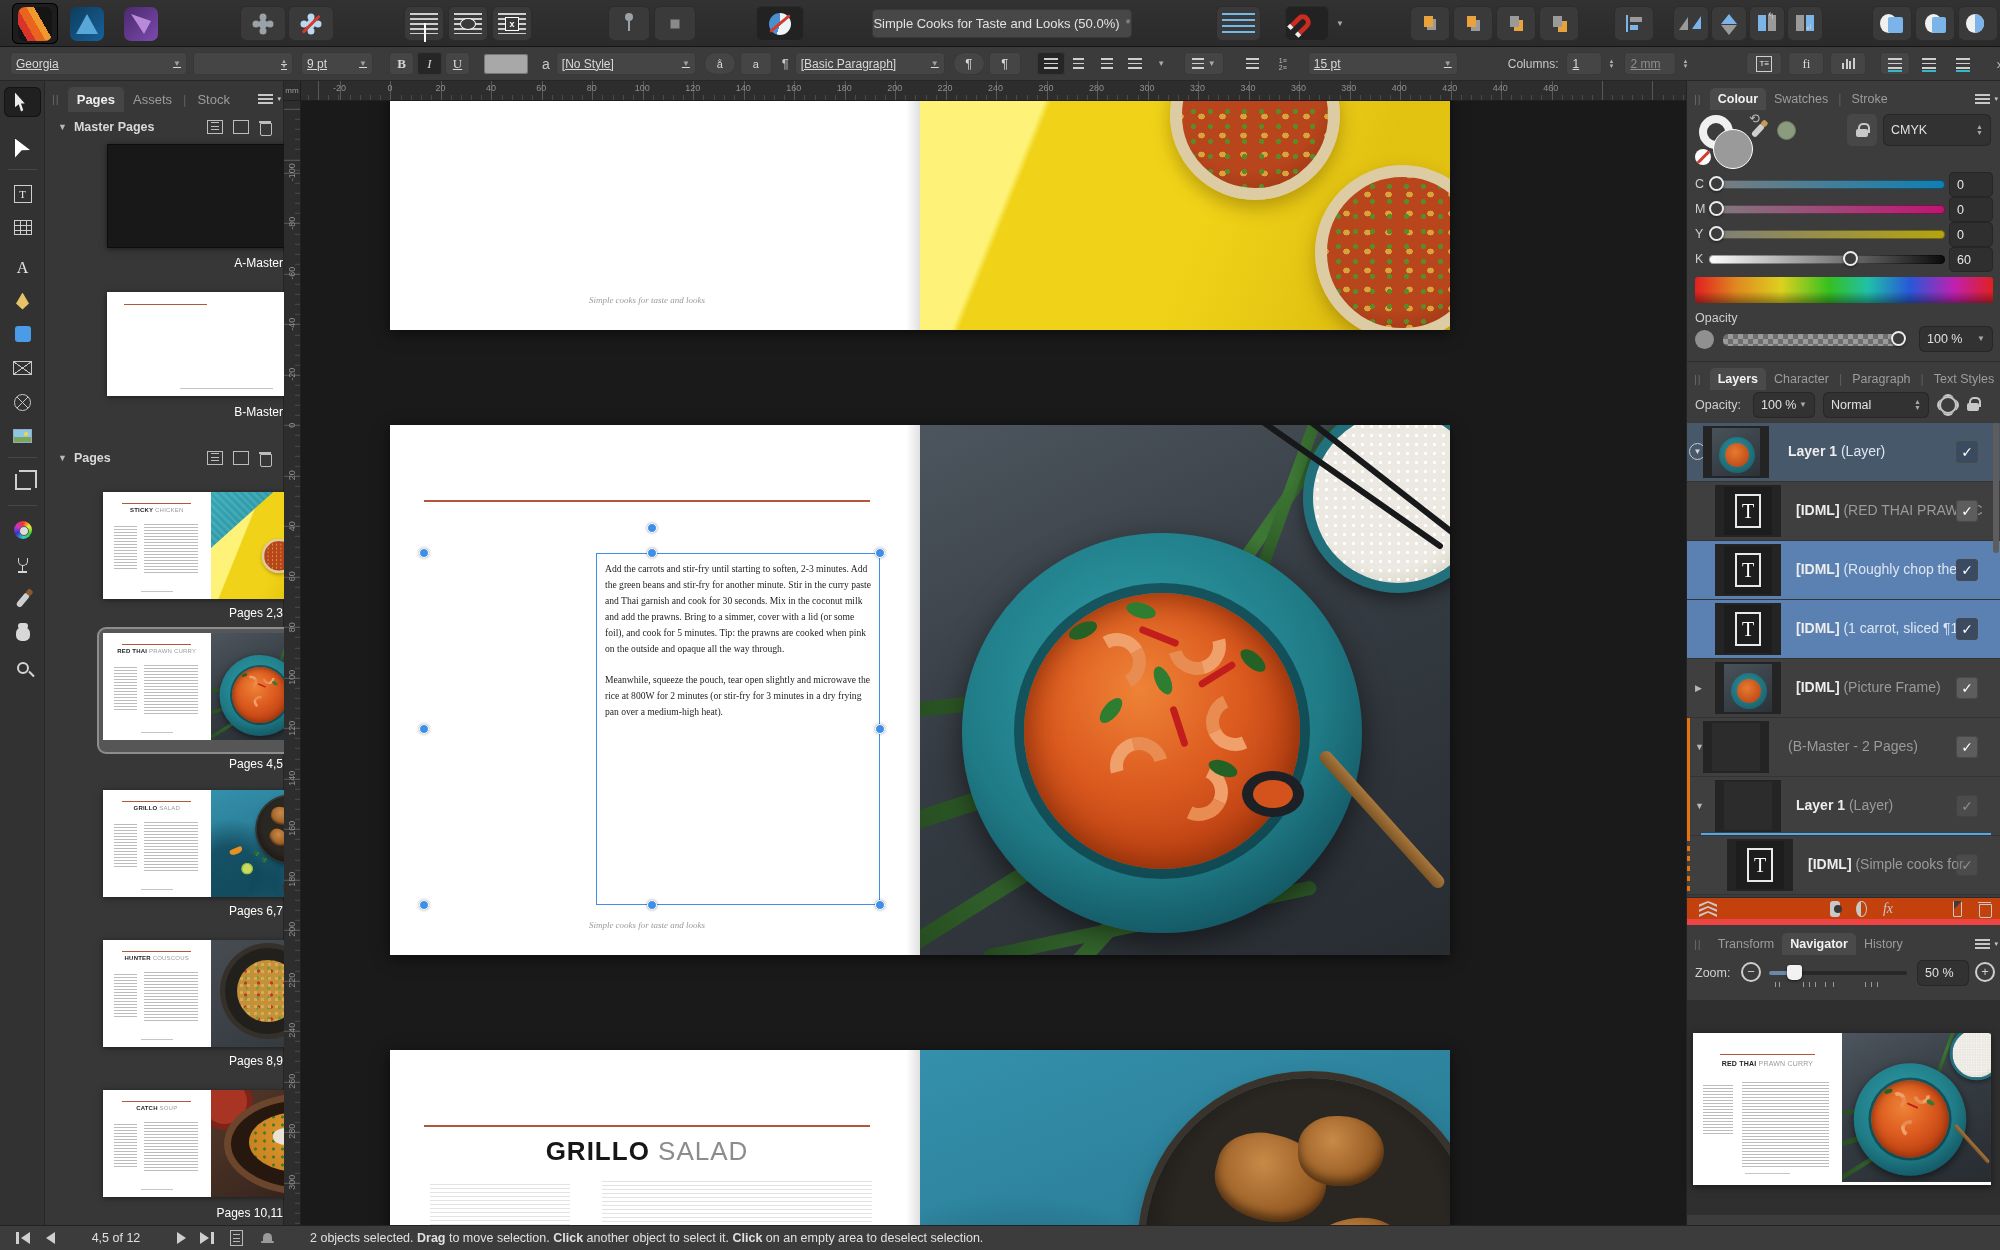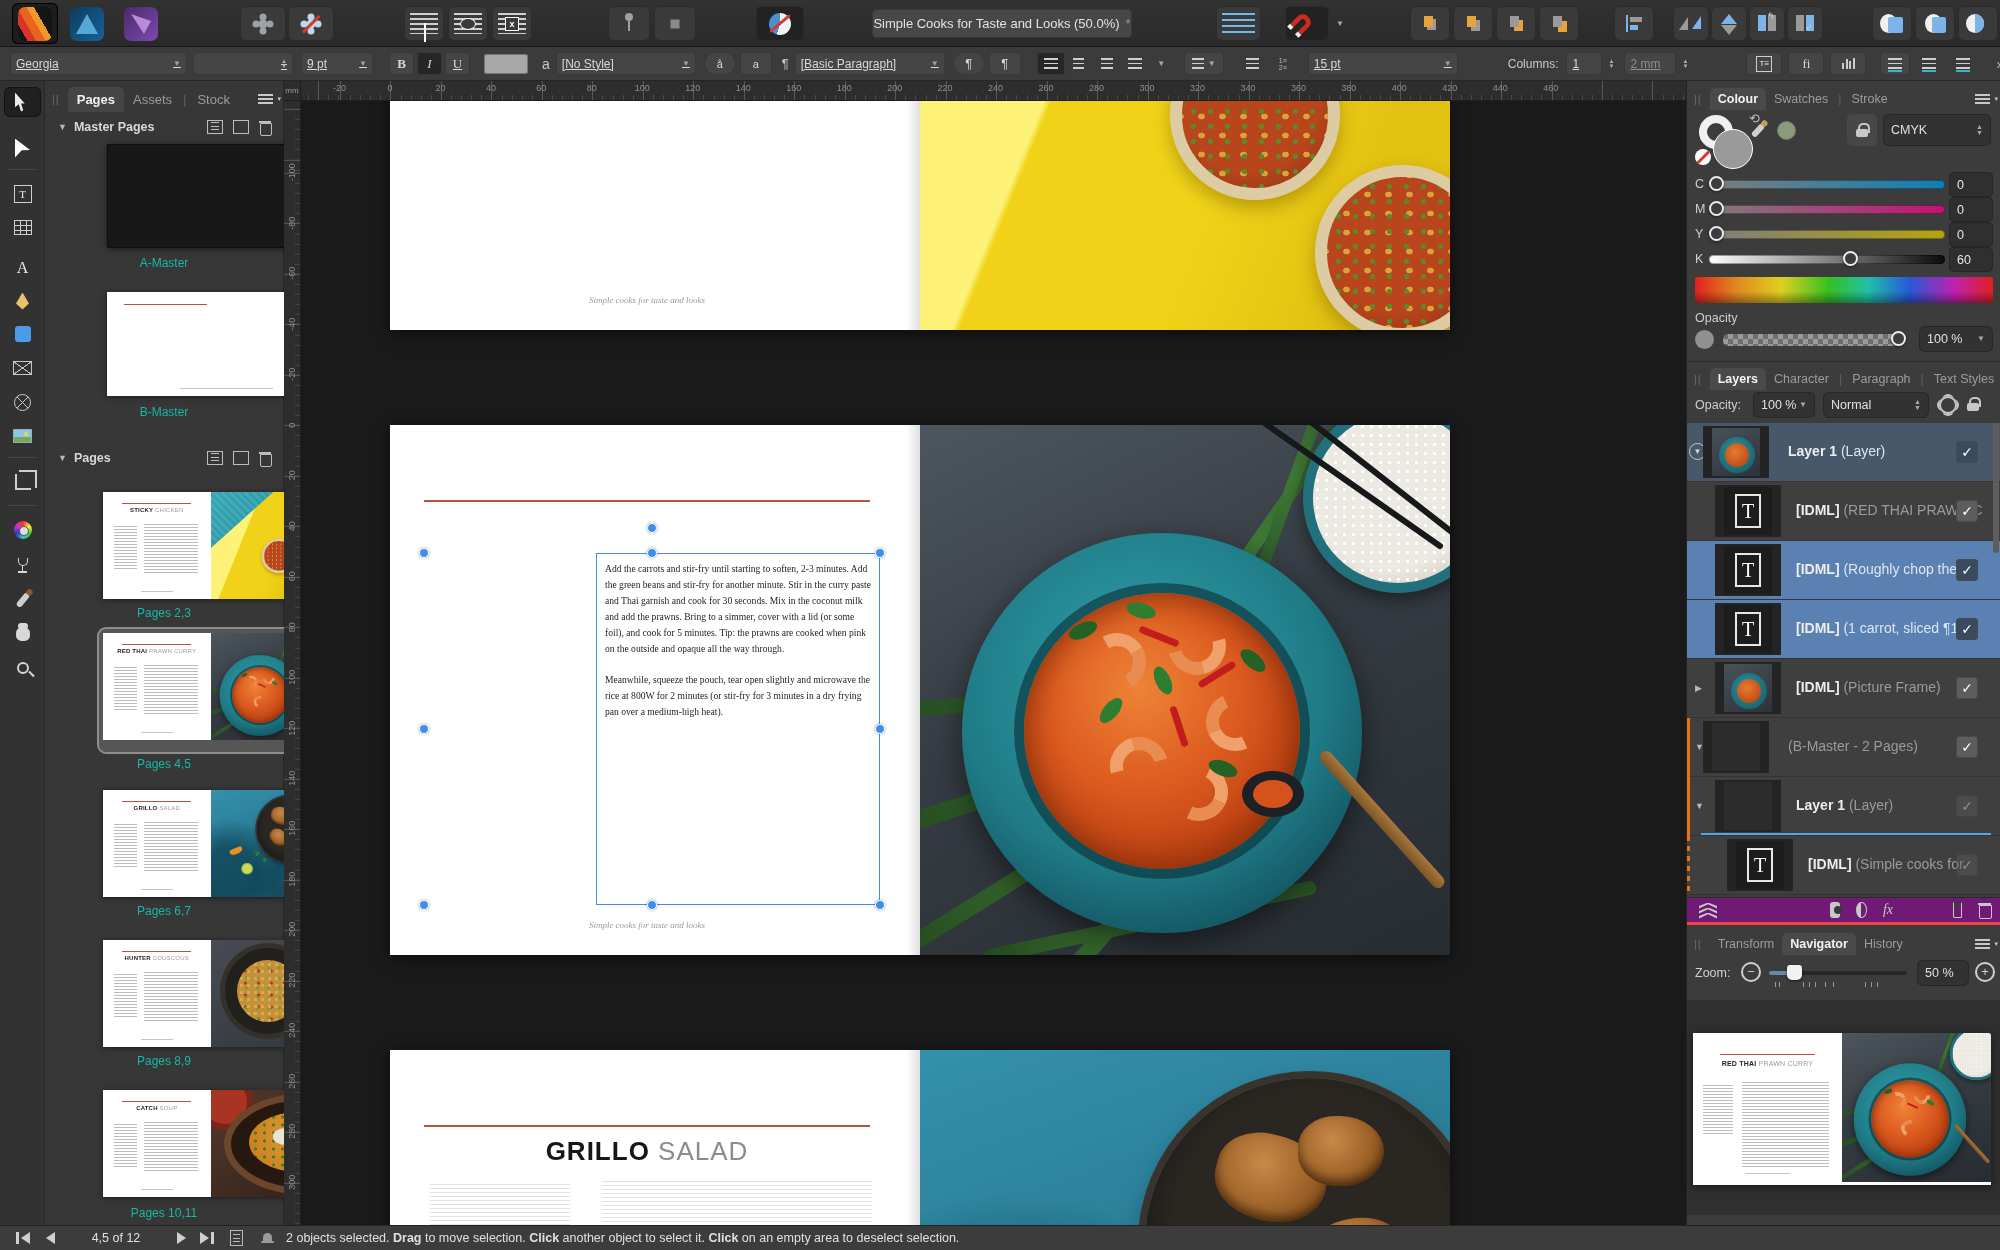--- a/index.html
+++ b/index.html
@@ -93,21 +93,21 @@
   .ptab.active{background:#454545;color:#f0f0f0;font-weight:bold;}
   .tabsep{color:#5e5e5e;margin:0 2px;}
   .shdr{position:absolute;left:0;width:100%;height:20px;display:flex;align-items:center;font-size:12.5px;font-weight:bold;color:#d8d8d8;}
   .shdr .tri{color:#b8b8b8;font-size:9px;margin:0 7px 0 13px;}
   .hic{width:16px;height:14px;border:1px solid #bdbdbd;margin-left:10px;flex:none;}
   .hic.lines{background:repeating-linear-gradient(#bdbdbd 0 1.2px,transparent 1.2px 3.6px) 55% 50%/8px 10px no-repeat;}
   .hic.trash{border:none;position:relative;width:12px;}
   .hic.trash::before{content:"";position:absolute;left:1px;top:3px;width:10px;height:11px;border:1px solid #bdbdbd;border-radius:0 0 2px 2px;}
   .hic.trash::after{content:"";position:absolute;left:0;top:1px;width:12px;height:1.5px;background:#bdbdbd;}
   .mthumb{position:absolute;left:62px;width:208px;height:104px;box-shadow:0 1px 6px rgba(0,0,0,.5);}
-  .mlabel,.plabel{position:absolute;left:0;width:100%;text-align:center;font-size:12px;color:#14b8a6;}
+  .mlabel,.plabel{position:absolute;left:0;width:100%;text-align:right;font-size:12px;color:#ffffff;}
   .pthumb{position:absolute;left:58px;width:215px;height:107px;display:flex;box-shadow:0 1px 6px rgba(0,0,0,.5);background:#fff;}
   .pthumb .half{width:107.5px;height:107px;position:relative;overflow:hidden;flex:none;}
   .selwrap{position:absolute;left:52px;width:227px;height:127px;border:2px solid #8d8d8d;border-radius:9px;background:#565656;}
   .selwrap .pthumb{left:4px;top:4px;}
   
   .mini-page{background:#fff;position:relative;}
   .mini-rule{position:absolute;left:18%;top:10%;width:64%;height:1px;background:#b2573e;}
   .mini-head{position:absolute;left:0;top:14%;width:100%;text-align:center;font-size:6px;letter-spacing:.2px;color:#222;white-space:nowrap;}
   .mini-head .lt{color:#9a9a9a;font-weight:300;}
   .mini-col{position:absolute;background:repeating-linear-gradient(#b0b0b0 0 1px,transparent 1px 3px);opacity:.85;}
@@ -968,21 +968,21 @@
       <div class="lthumb" style="left:49px">
           <span class="idml-ic">T</span>
         </div>
       <div class="lname" style="left:121px"><b>[IDML]</b><span> (Simple cooks for </span></div>
       <div class="chk dim">✓</div>
     </div>
     <div class="abs" style="left:0;top:637px;width:3px;height:118px;background:#e8720c"></div>
     <div class="abs" style="left:0;top:755px;width:3px;height:59px;background:repeating-linear-gradient(180deg,#e8720c 0 5px,transparent 5px 10px)"></div>
     <div class="abs" style="left:306px;top:342px;width:6px;height:130px;background:#5d5d5d;border-radius:3px"></div>
 
-    <div class="abs" style="left:0;top:816px;width:100%;height:28px;background:#701a75;border-top:1px solid #2b2b2b;border-bottom:3px solid #ef4444;display:flex;align-items:center">
+    <div class="abs" style="left:0;top:816px;width:100%;height:28px;background:#c2410c;border-top:1px solid #2b2b2b;border-bottom:6px solid #ef4444;display:flex;align-items:center">
       <span class="chev3" style="margin-left:12px">
           <i style="top:0"></i>
           <i style="top:5px"></i>
           <i style="top:10px"></i>
         </span>
       <span style="margin-left:120px;width:16px;height:16px;background:#c8c8c8;border-radius:3px;position:relative">
           <i style="position:absolute;left:4px;top:4px;width:8px;height:8px;background:#383838;border-radius:50%"></i>
         </span>
       <span style="margin-left:16px;width:16px;height:16px;border-radius:50%;border:1.5px solid #c8c8c8;background:linear-gradient(90deg,#c8c8c8 50%,transparent 50%)"></span>
       <span class="fic" style="margin-left:16px;font-family:'Liberation Serif',serif;font-style:italic;font-size:14px">fx</span>
@@ -1061,18 +1061,18 @@
     <div style="margin-left:26px;width:70px;text-align:center">4,5 of 12</div>
     <div style="margin-left:26px">
         <span class="navarr right" style="display:block"></span>
       </div>
     <div style="display:flex;align-items:center;gap:2px;margin-left:14px">
         <span class="navarr right"></span>
         <span class="endbar"></span>
       </div>
     <div style="margin-left:16px;width:13px;height:16px;border:1.5px solid #b8b8b8;background:repeating-linear-gradient(#b8b8b8 0 1.2px,transparent 1.2px 3.6px) 50% 50%/7px 9px no-repeat"></div>
     <div class="bell" style="margin-left:18px"></div>
-    <div style="margin-left:12px">
+    <div style="margin-left:36px">
       <span>2 objects selected. </span><span class="st-b">Drag</span><span> to move selection. </span><span class="st-b">Click</span><span> another object to select it. </span><span class="st-b">Click</span><span> on an empty area to deselect selection.</span>
     </div>
   </div>
 
 </div>
 
 </body></html>

